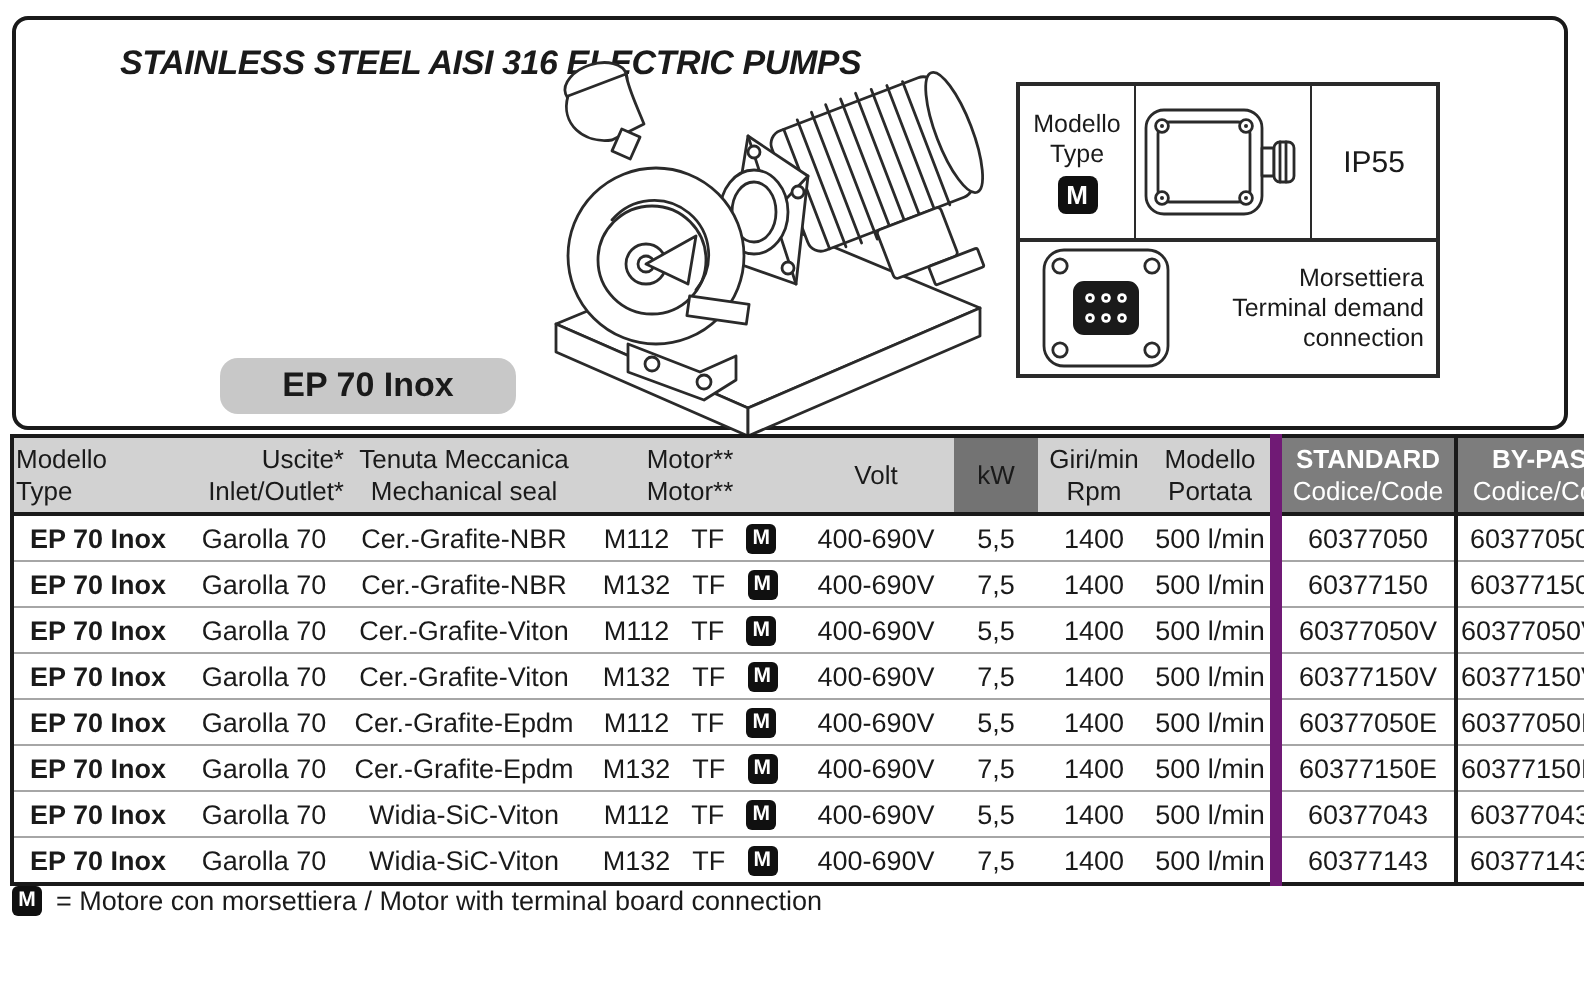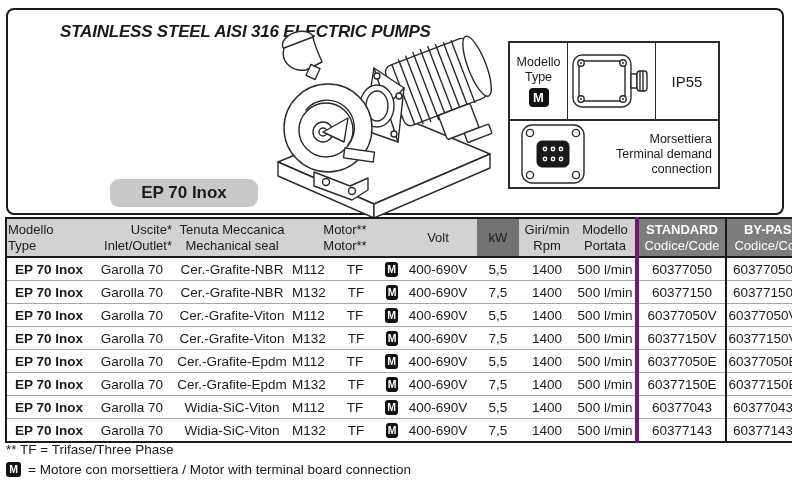--- a/index.html
+++ b/index.html
@@ -57,23 +57,23 @@
   table.spec tbody tr:first-child td{border-top:none;}
   .th-light{}
   .th-dark{color:#ffffff;}
   .th-dark .h1{font-weight:bold;}
   th .h1,th .h2{display:block;}
   .col-model{width:82px;} .col-inlet{width:80px;text-align:right;} .col-seal{width:116px;}
   .col-motor{width:106px;} .col-volt{width:76px;} .col-kw{width:40px;}
   .col-rpm{width:54px;} .col-cap{width:58px;} .col-std{width:84px;} .col-byp{width:88px;}
   th.col-model{text-align:left;padding-left:5px;}
   td.c-model{text-align:left;padding-left:5px;font-weight:bold;}
-  th.col-std, td.c-std{border-left:4px solid #701a75;}
+  th.col-std, td.c-std{border-left:6px solid #701a75;}
   th.col-byp, td.c-byp{border-left:2px solid #1a1a1a;}
-  .motor-wrap{display:flex;align-items:center;justify-content:center;gap:22px;}
+  .motor-wrap{display:flex;align-items:center;justify-content:center;gap:11px;}
   
   .footnotes{position:absolute;left:6px;top:440px;font-size:13.5px;line-height:19px;}
   .fn-row{display:flex;align-items:center;gap:7px;margin-top:1px;}
   svg .ln{fill:none;stroke:#2a2a2a;stroke-width:1.4;stroke-linejoin:round;stroke-linecap:round;}
   svg .lnw{fill:#ffffff;stroke:#2a2a2a;stroke-width:1.4;stroke-linejoin:round;}
 </style>
 </head>
 <body>
 
 <div class="top-box">
@@ -370,18 +370,17 @@
     <td>7,5</td>
     <td>1400</td>
     <td>500 l/min</td>
     <td class="c-std">60377143</td>
     <td class="c-byp">60377143BP</td>
   </tr>
     </tbody>
 </table>
 
 <div class="footnotes">
-  <div>** TF = Trifase/Three Phase</div>
   <div class="fn-row">
     <span class="m-badge small" style="background: rgb(16, 16, 16);">M</span>
     <span>= Motore con morsettiera / Motor with terminal board connection</span>
   </div>
 </div>
 
 </body></html>

